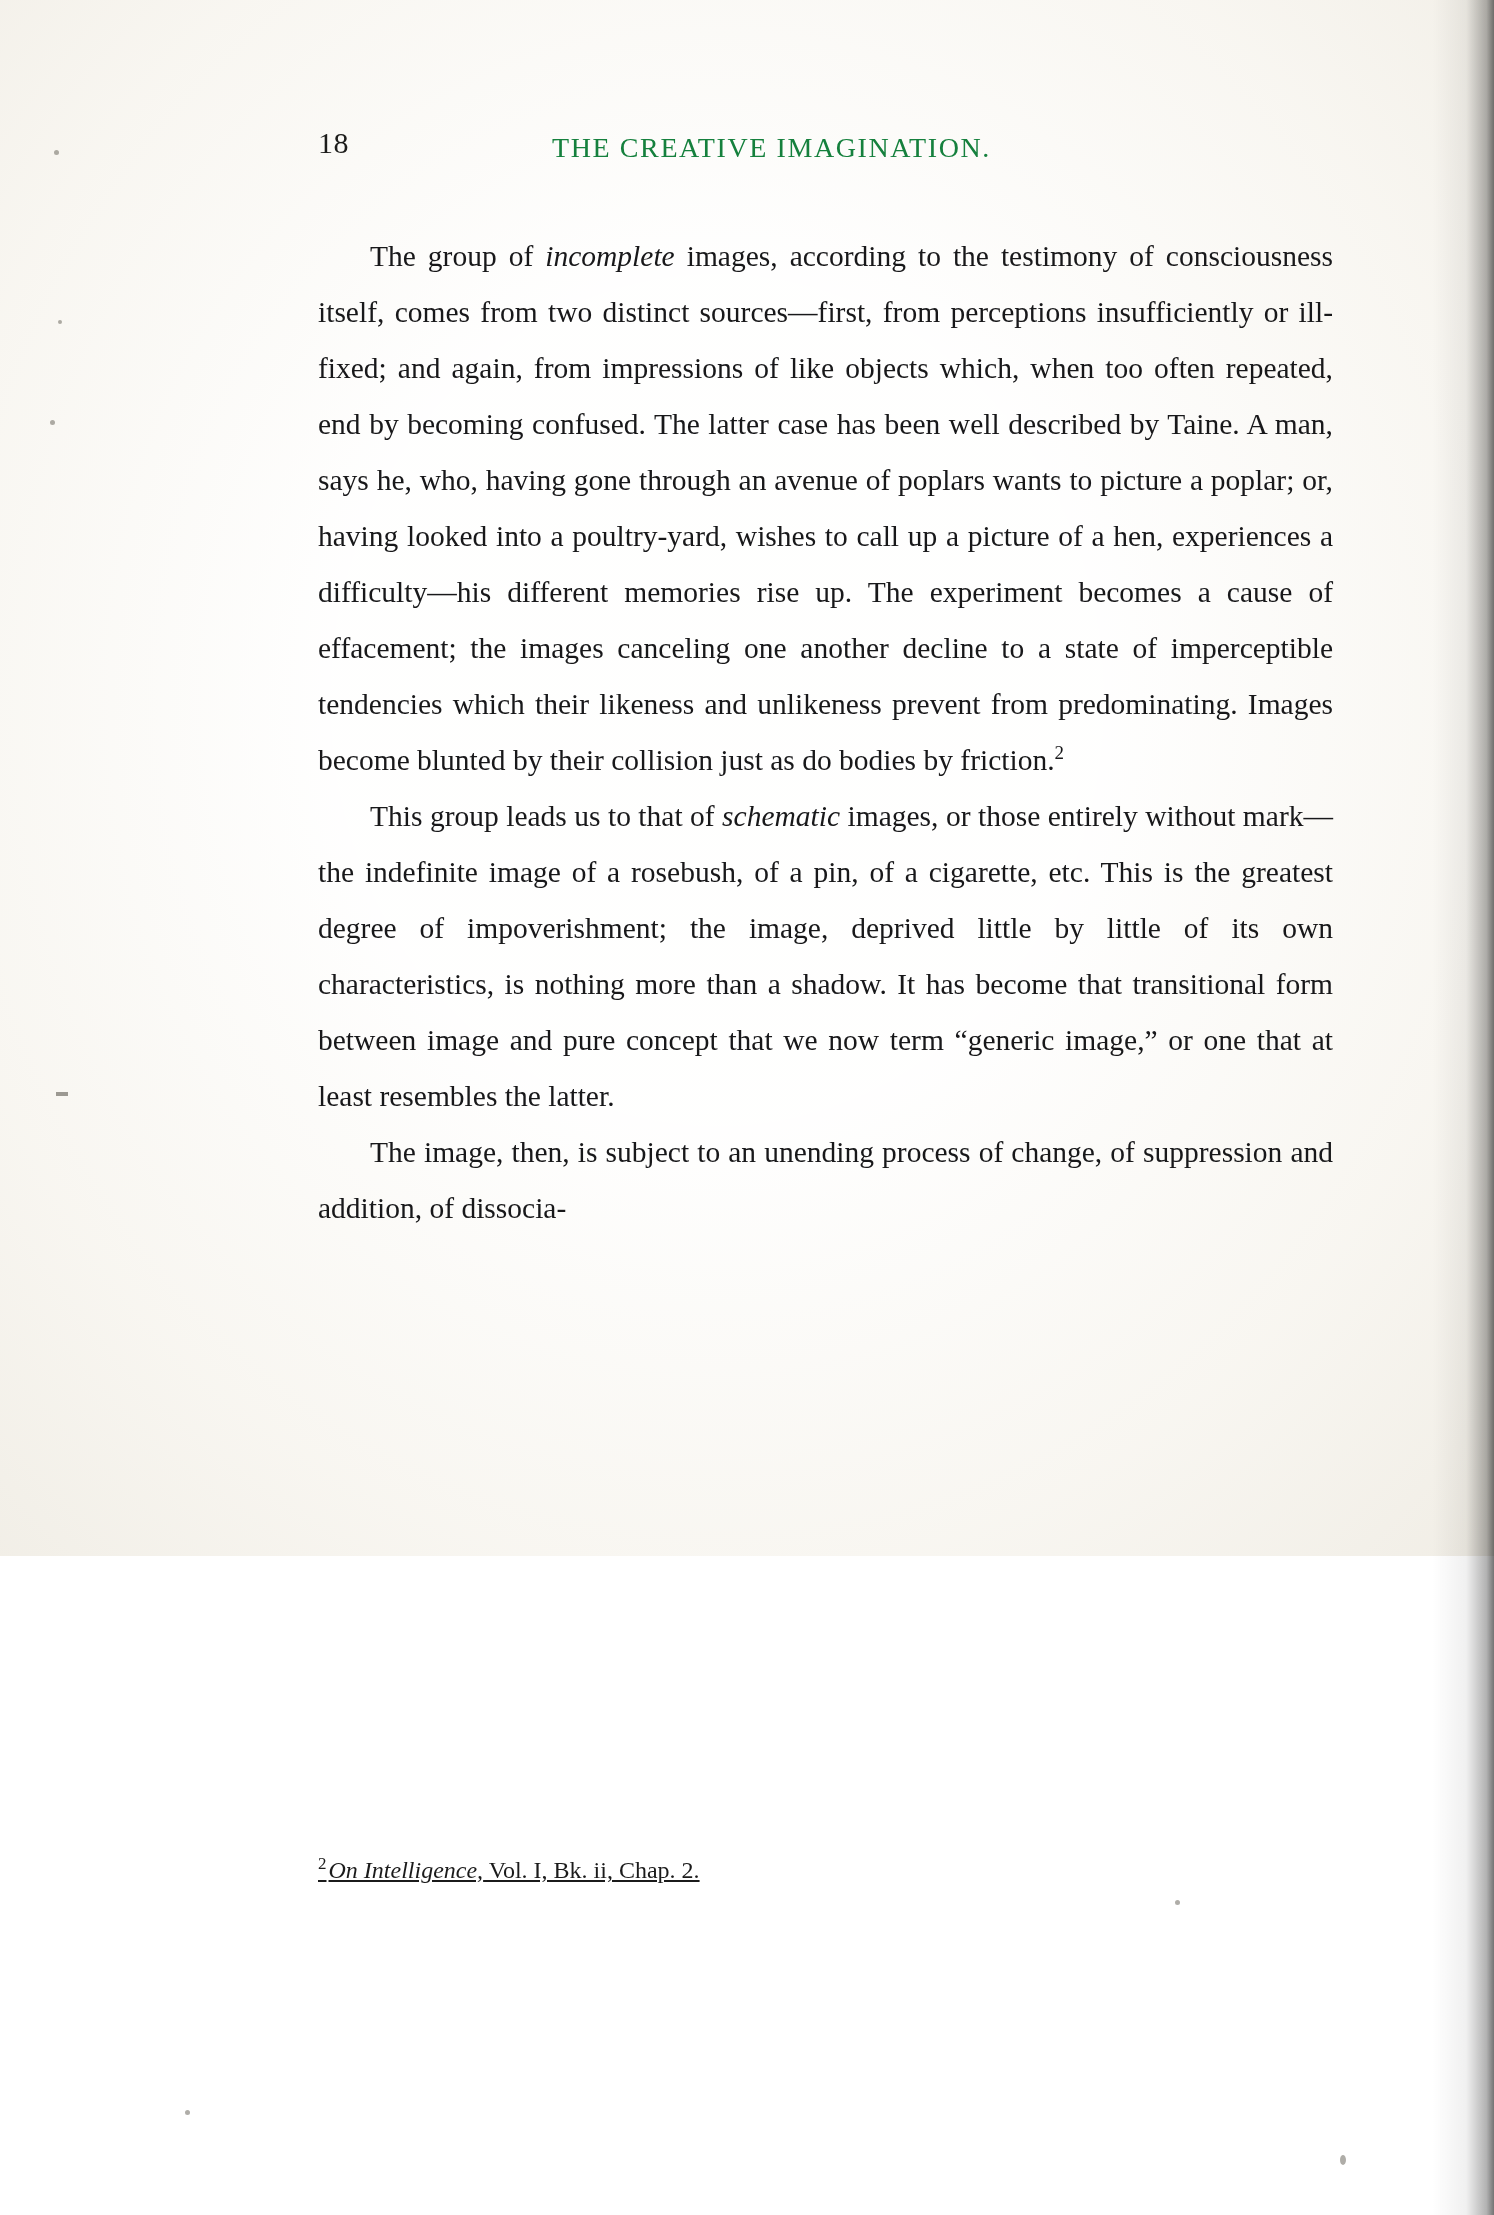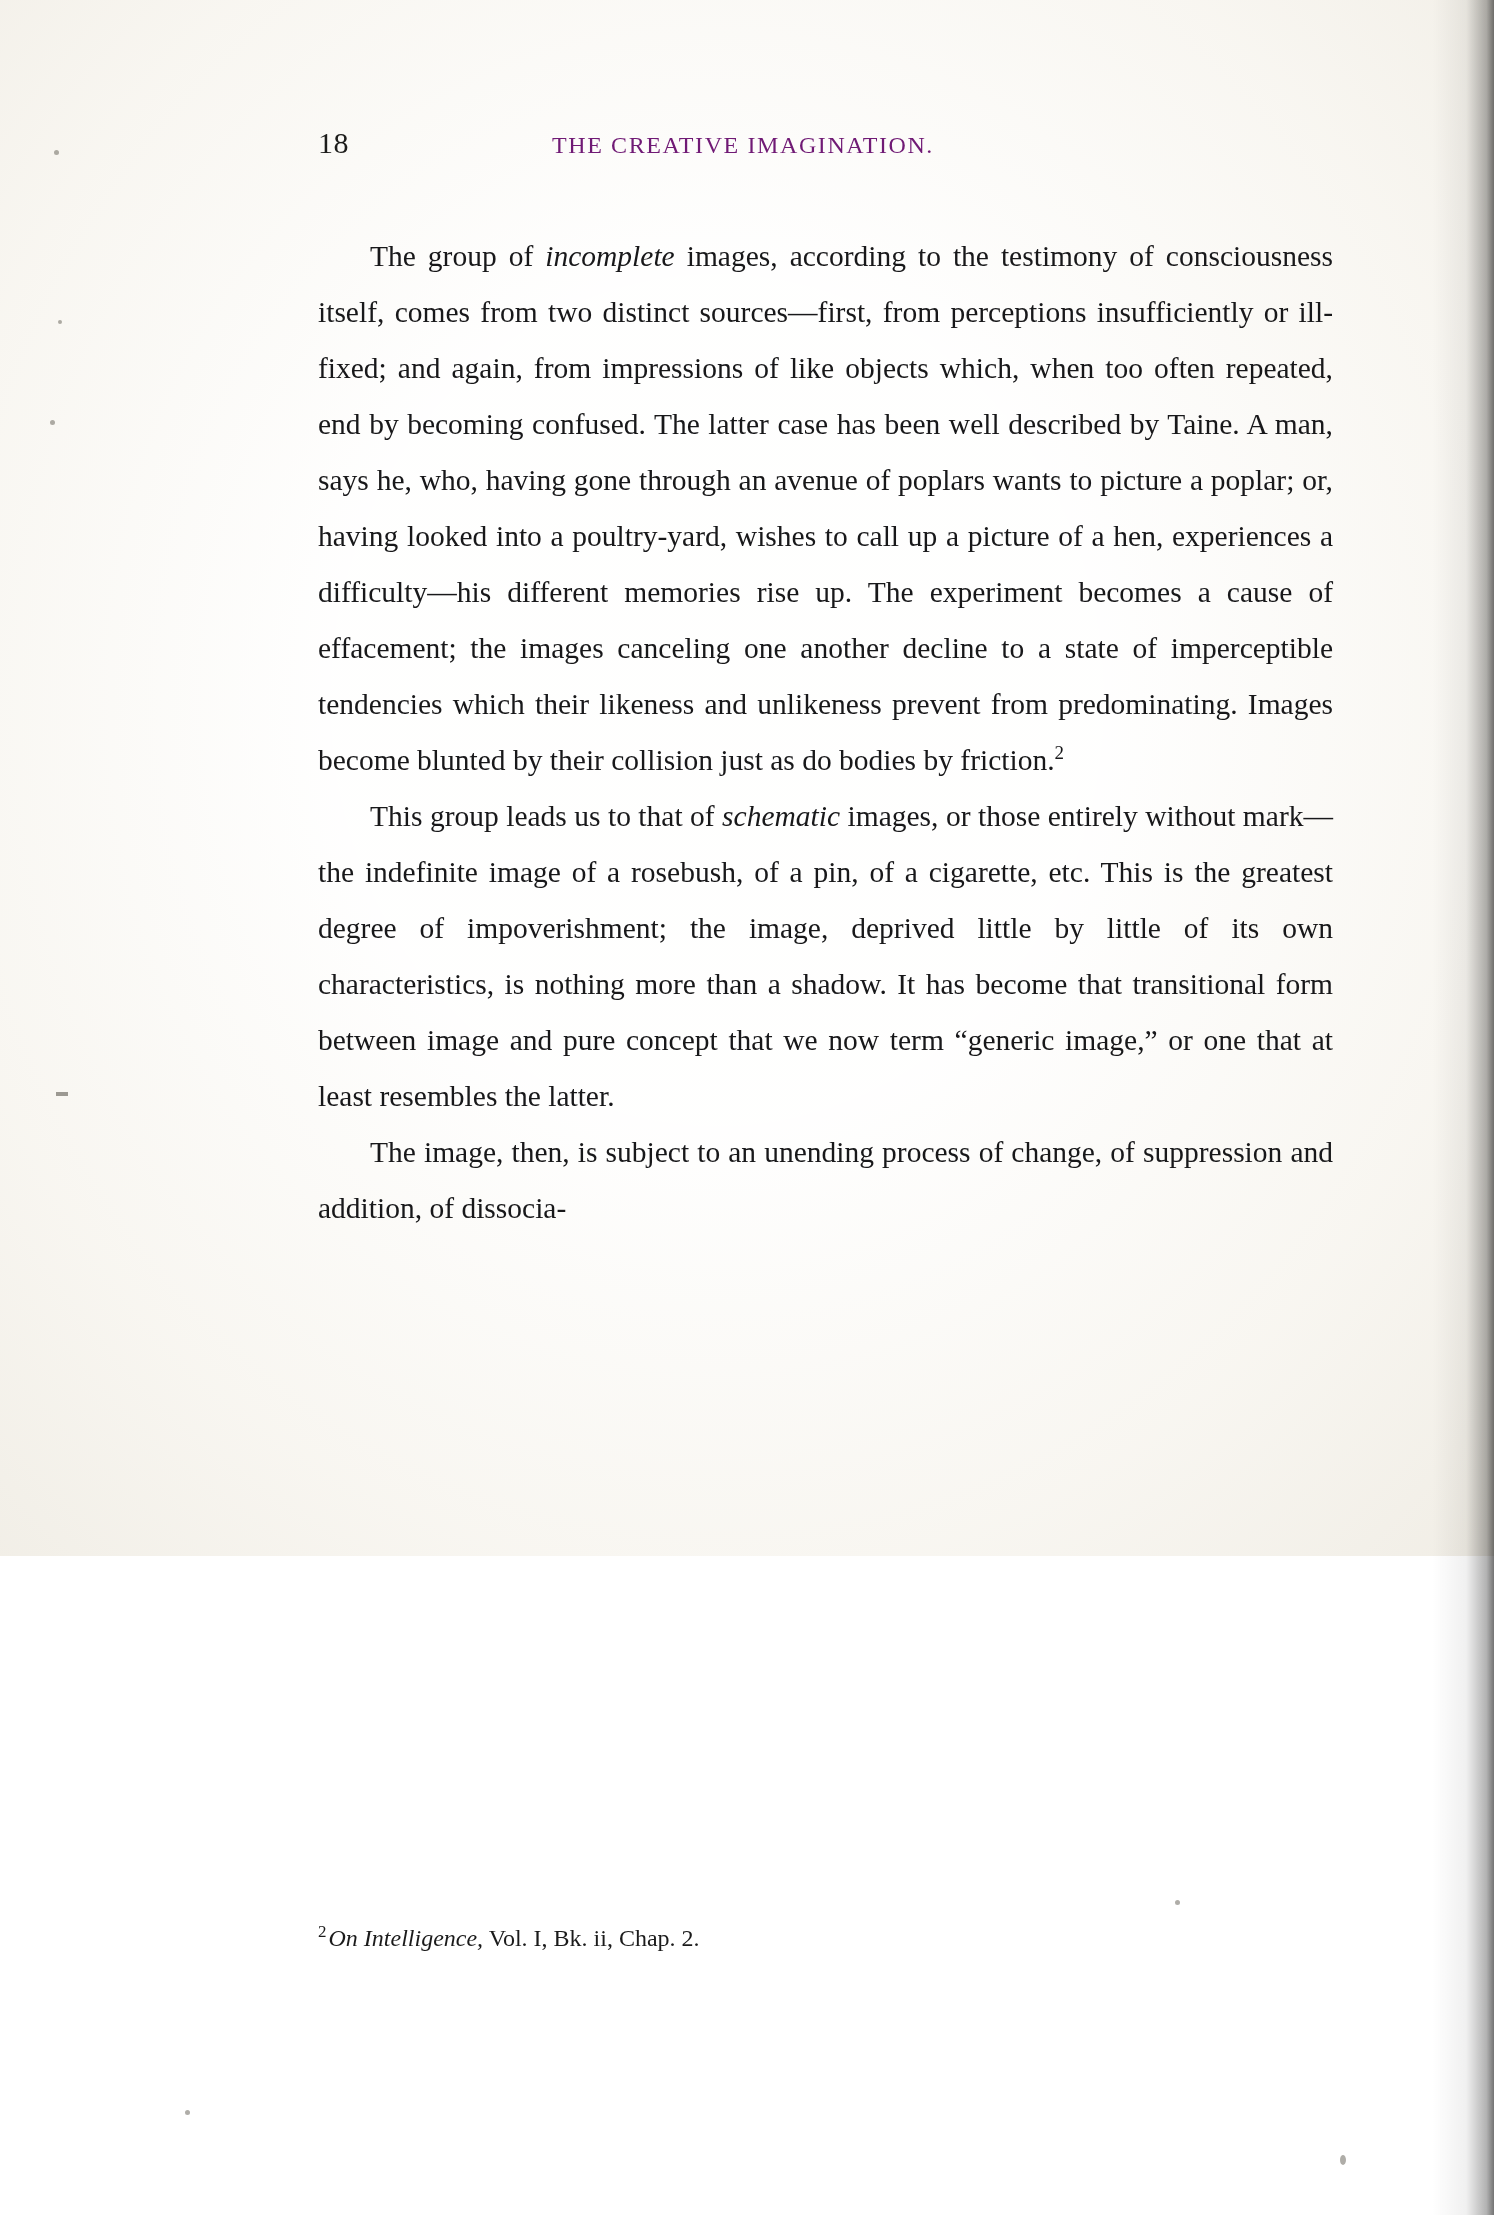--- a/index.html
+++ b/index.html
@@ -65,23 +65,23 @@
     top: 126px;
     font-size: 30px;
     letter-spacing: 0.5px;
     color: #1d1d1b;
   }
 
   .head-title {
     position: absolute;
     left: 552px;
     top: 132px;
-    font-size: 24px;
+    font-size: 28px;
     letter-spacing: 1.6px;
-    color: #701a75;
+    color: #15803d;
     font-variant: small-caps;
     text-transform: uppercase;
     white-space: nowrap;
   }
 
   .body-block {
     position: absolute;
     left: 318px;
     top: 228px;
     width: 1015px;
@@ -114,25 +114,26 @@
     left: 318px;
     top: 1905px;
     width: 0px;
     height: 1px;
     background: transparent;
   }
 
   .footnote {
     position: absolute;
     left: 318px;
-    top: 1920px;
+    top: 1852px;
     width: 1015px;
     font-size: 24px;
     line-height: 36px;
     color: #1b1b1b;
+    text-decoration: underline;
   }
 
   .footnote .fn-mark {
     font-size: 17px;
     vertical-align: super;
     line-height: 0;
     margin-right: 2px;
   }
 
   .stray-mark {

